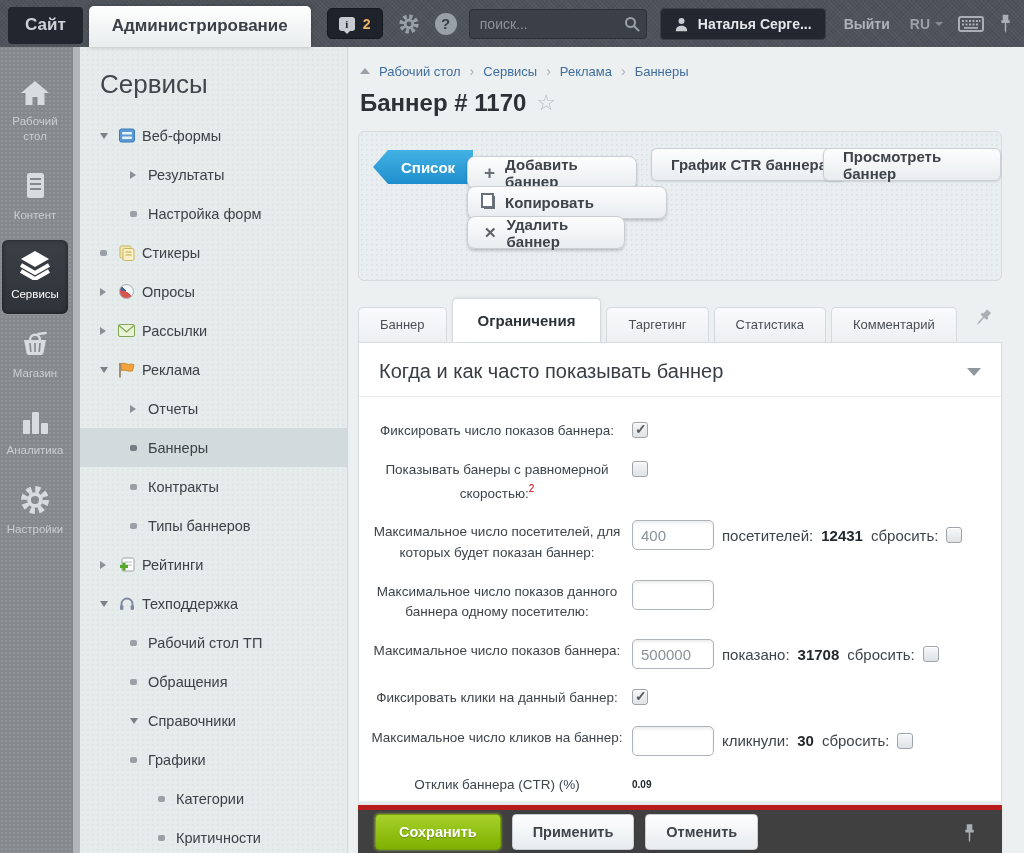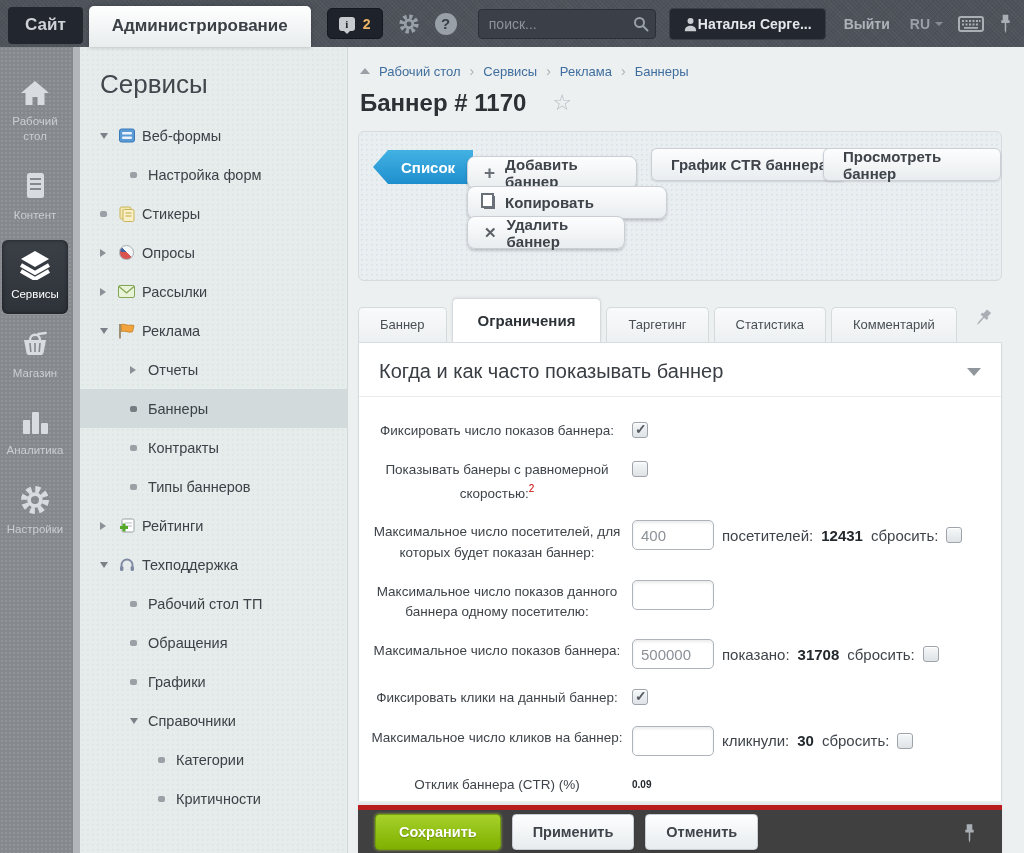--- a/index.html
+++ b/index.html
@@ -45,21 +45,21 @@
   .topbar-spacer{ flex:1; }
   .search{ position:relative; width:178px; }
   .search input{
     width:100%; height:30px; background:#3a3f48; border:1px solid #2b3038; border-radius:4px;
     color:#9aa0a8; font-size:14px; padding:0 30px 0 10px; outline:none;
     font-family:"Liberation Sans", sans-serif;
   }
   .search input::placeholder{ color:#8d939b; }
   .search-glass{ position:absolute; right:7px; top:7px; }
   .userbtn{
-    display:flex; align-items:center; background:#23272f; border:1px solid #3a3f47;
+    display:flex; align-items:center; gap:9px; background:#23272f; border:1px solid #3a3f47;
     border-radius:4px; height:32px; padding:0 13px; color:#e4e7eb; font-weight:bold;
     font-size:14px; margin-left:13px; cursor:pointer;
   }
   .logout{ color:#aeb3ba; font-size:14px; font-weight:bold; margin-left:18px; cursor:pointer; }
   .lang{ display:flex; align-items:center; gap:5px; color:#9aa0a8; font-size:14px; font-weight:bold; margin-left:20px; cursor:pointer; }
   .caret-down{ width:0; height:0; border-left:4px solid transparent; border-right:4px solid transparent; border-top:4px solid #868c94; }
 
   
   .shell{ display:flex; height:806px; }
 
@@ -104,21 +104,21 @@
         background:conic-gradient(from 130deg, #d9534f 0 150deg, #44639c 150deg 185deg, #f5f6f7 185deg 360deg); }
 
   
   .main{ flex:1; display:flex; flex-direction:column; min-width:0; }
   .content{ flex:1; overflow:hidden; padding:12px 22px 0 10px; }
 
   .breadcrumb{ display:flex; align-items:center; gap:9px; font-size:13px; margin:4px 0 10px 2px; }
   .tri-up{ width:0; height:0; border-left:5px solid transparent; border-right:5px solid transparent; border-bottom:6px solid #9aa0a6; cursor:pointer; }
   .crumb{ color:#3f6e9e; cursor:pointer; }
   .crumb-sep{ color:#aab1b7; font-size:14px; }
-  .title-row{ display:flex; align-items:center; gap:26px; margin:0 0 14px 2px; }
+  .title-row{ display:flex; align-items:center; gap:10px; margin:0 0 14px 2px; }
   .page-title{ font-size:24px; font-weight:bold; color:#2c3136; }
   .fav-star{ font-size:22px; color:#b4bac0; cursor:pointer; line-height:1; }
 
   
   .toolbar{
     position:relative; height:150px; border:1px solid #d5dbde; border-radius:6px;
     background-color:#e9eef1;
     background-image:radial-gradient(#dce2e6 1px, transparent 1px);
     background-size:5px 5px;
   }
@@ -357,20 +357,26 @@
         <svg width="16" height="15" viewBox="0 0 16 15">
             <rect x=".5" y="1" width="15" height="13" rx="2" fill="#5b9bd5" stroke="#3a7ab8"></rect>
             <rect x="3" y="4" width="10" height="2.4" rx="1" fill="#eaf2fb"></rect>
             <rect x="3" y="8.5" width="10" height="2.4" rx="1" fill="#eaf2fb"></rect>
           </svg>
       </span>
       <span>Веб-формы</span>
     </div>
     <div class="menu-item lvl1">
       <span class="mk">
+          <span class="tri-right"></span>
+        </span>
+      <span>Результаты</span>
+    </div>
+    <div class="menu-item lvl1">
+      <span class="mk">
           <span class="bullet"></span>
         </span>
       <span>Настройка форм</span>
     </div>
     <div class="menu-item lvl0">
       <span class="mk">
           <span class="bullet"></span>
         </span>
       <span class="mi-icon">
         <svg width="16" height="16" viewBox="0 0 16 16">
@@ -480,29 +486,29 @@
       <span>Рабочий стол ТП</span>
     </div>
     <div class="menu-item lvl1">
       <span class="mk">
           <span class="bullet"></span>
         </span>
       <span>Обращения</span>
     </div>
     <div class="menu-item lvl1">
       <span class="mk">
+          <span class="tri-down"></span>
+        </span>
+      <span>Справочники</span>
+    </div>
+    <div class="menu-item lvl1">
+      <span class="mk">
           <span class="bullet"></span>
         </span>
       <span>Графики</span>
-    </div>
-    <div class="menu-item lvl1">
-      <span class="mk">
-          <span class="tri-down"></span>
-        </span>
-      <span>Справочники</span>
     </div>
     <div class="menu-item lvl2">
       <span class="mk">
           <span class="bullet"></span>
         </span>
       <span>Категории</span>
     </div>
     <div class="menu-item lvl2">
       <span class="mk">
           <span class="bullet"></span>

